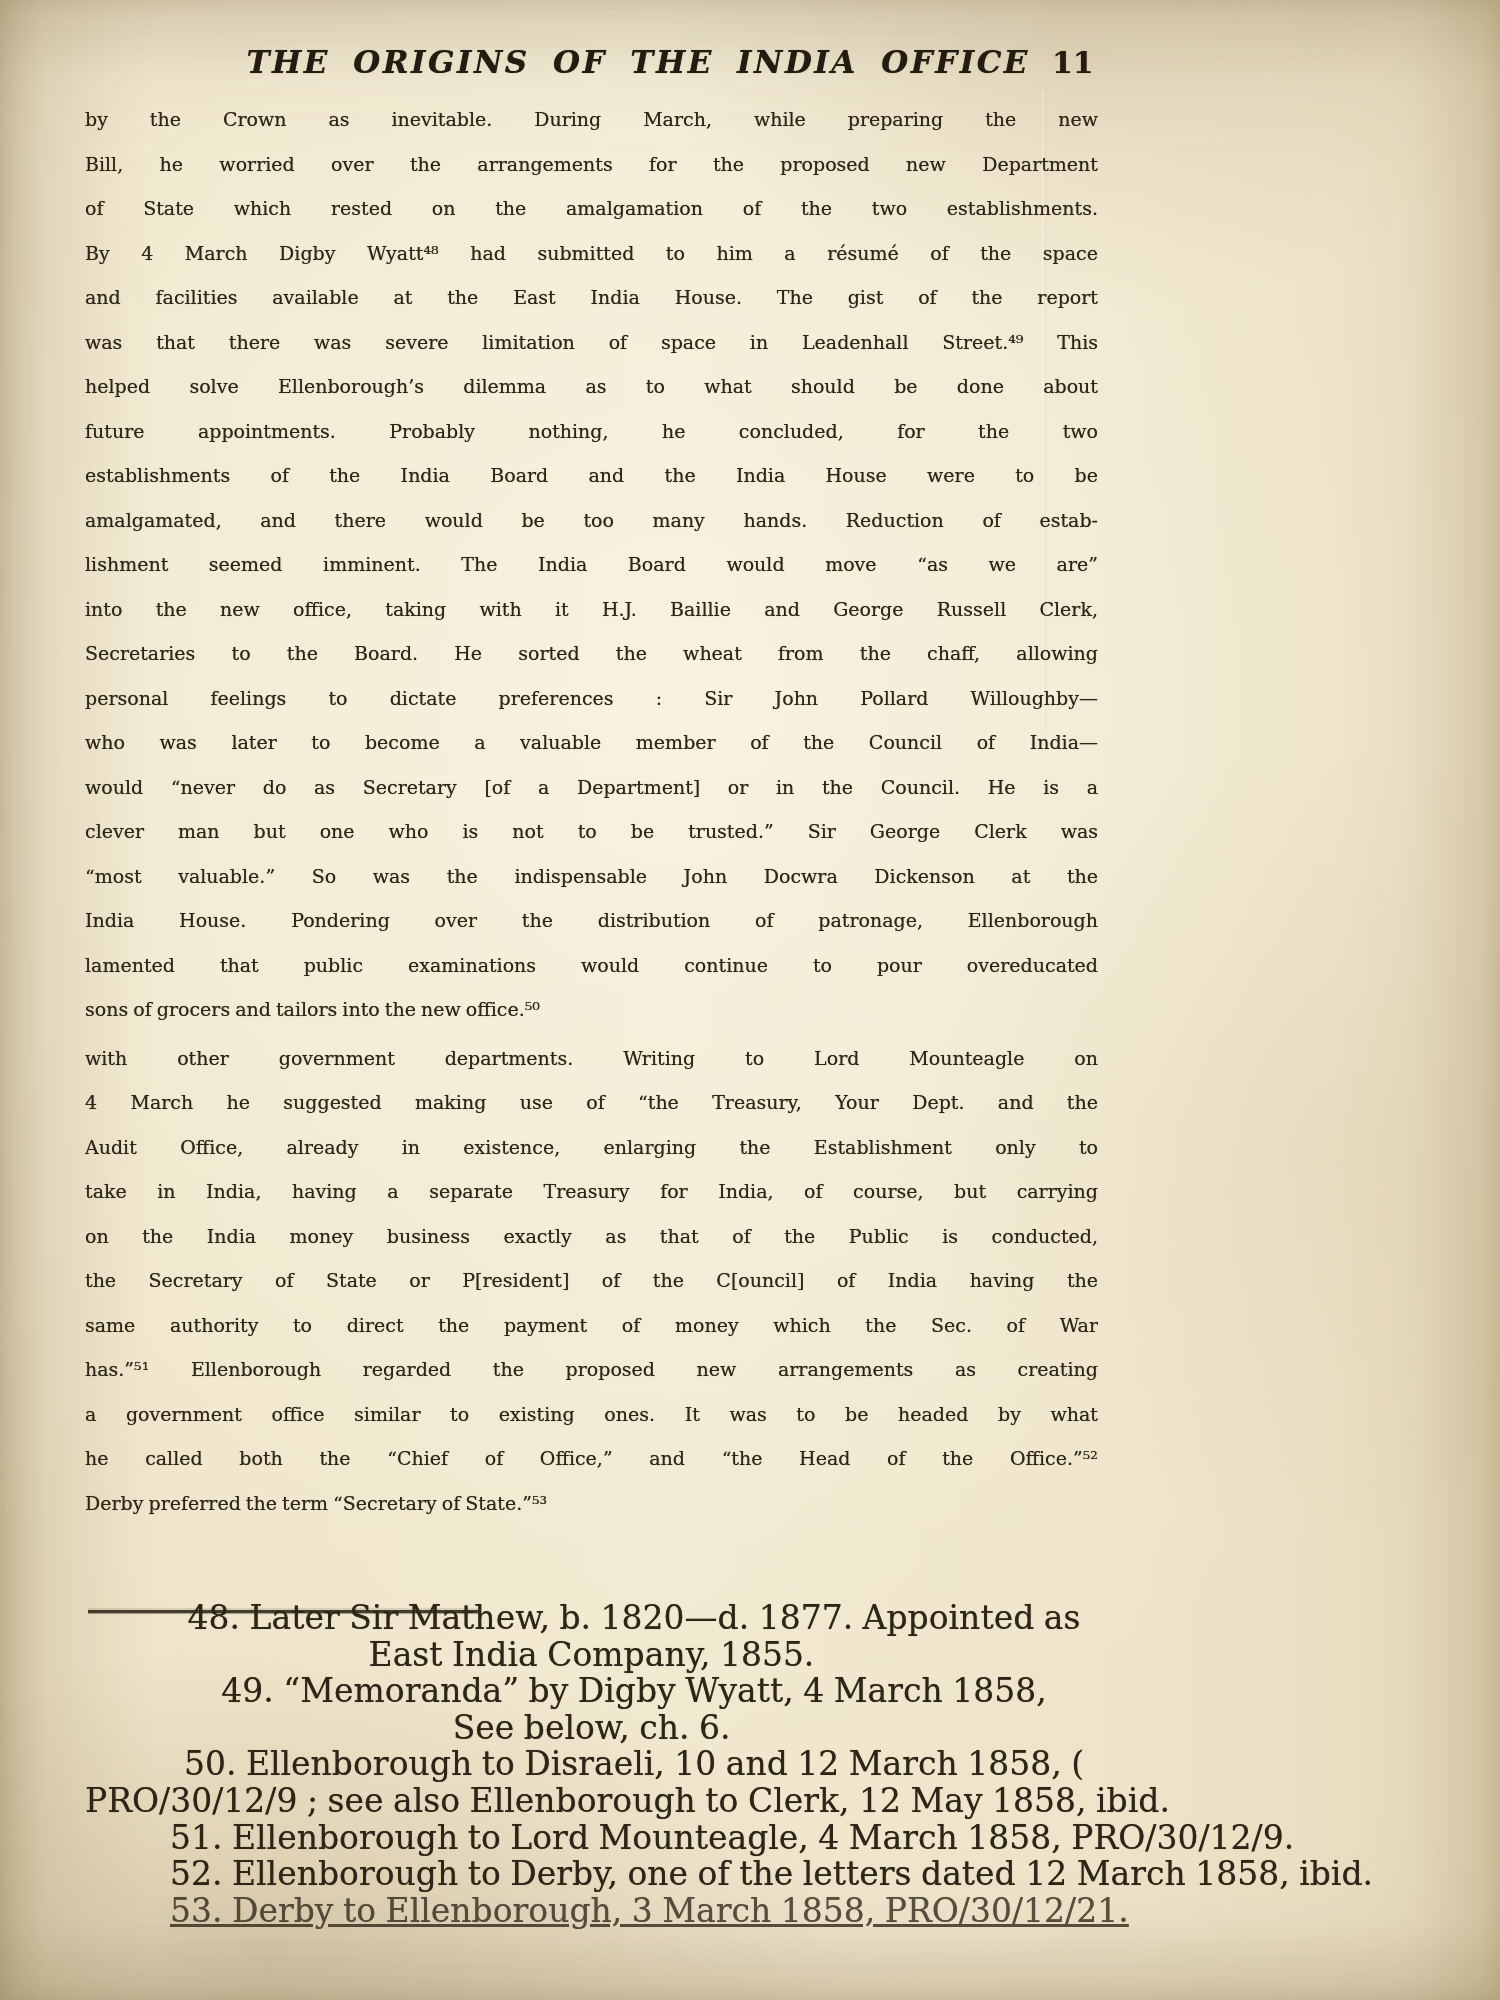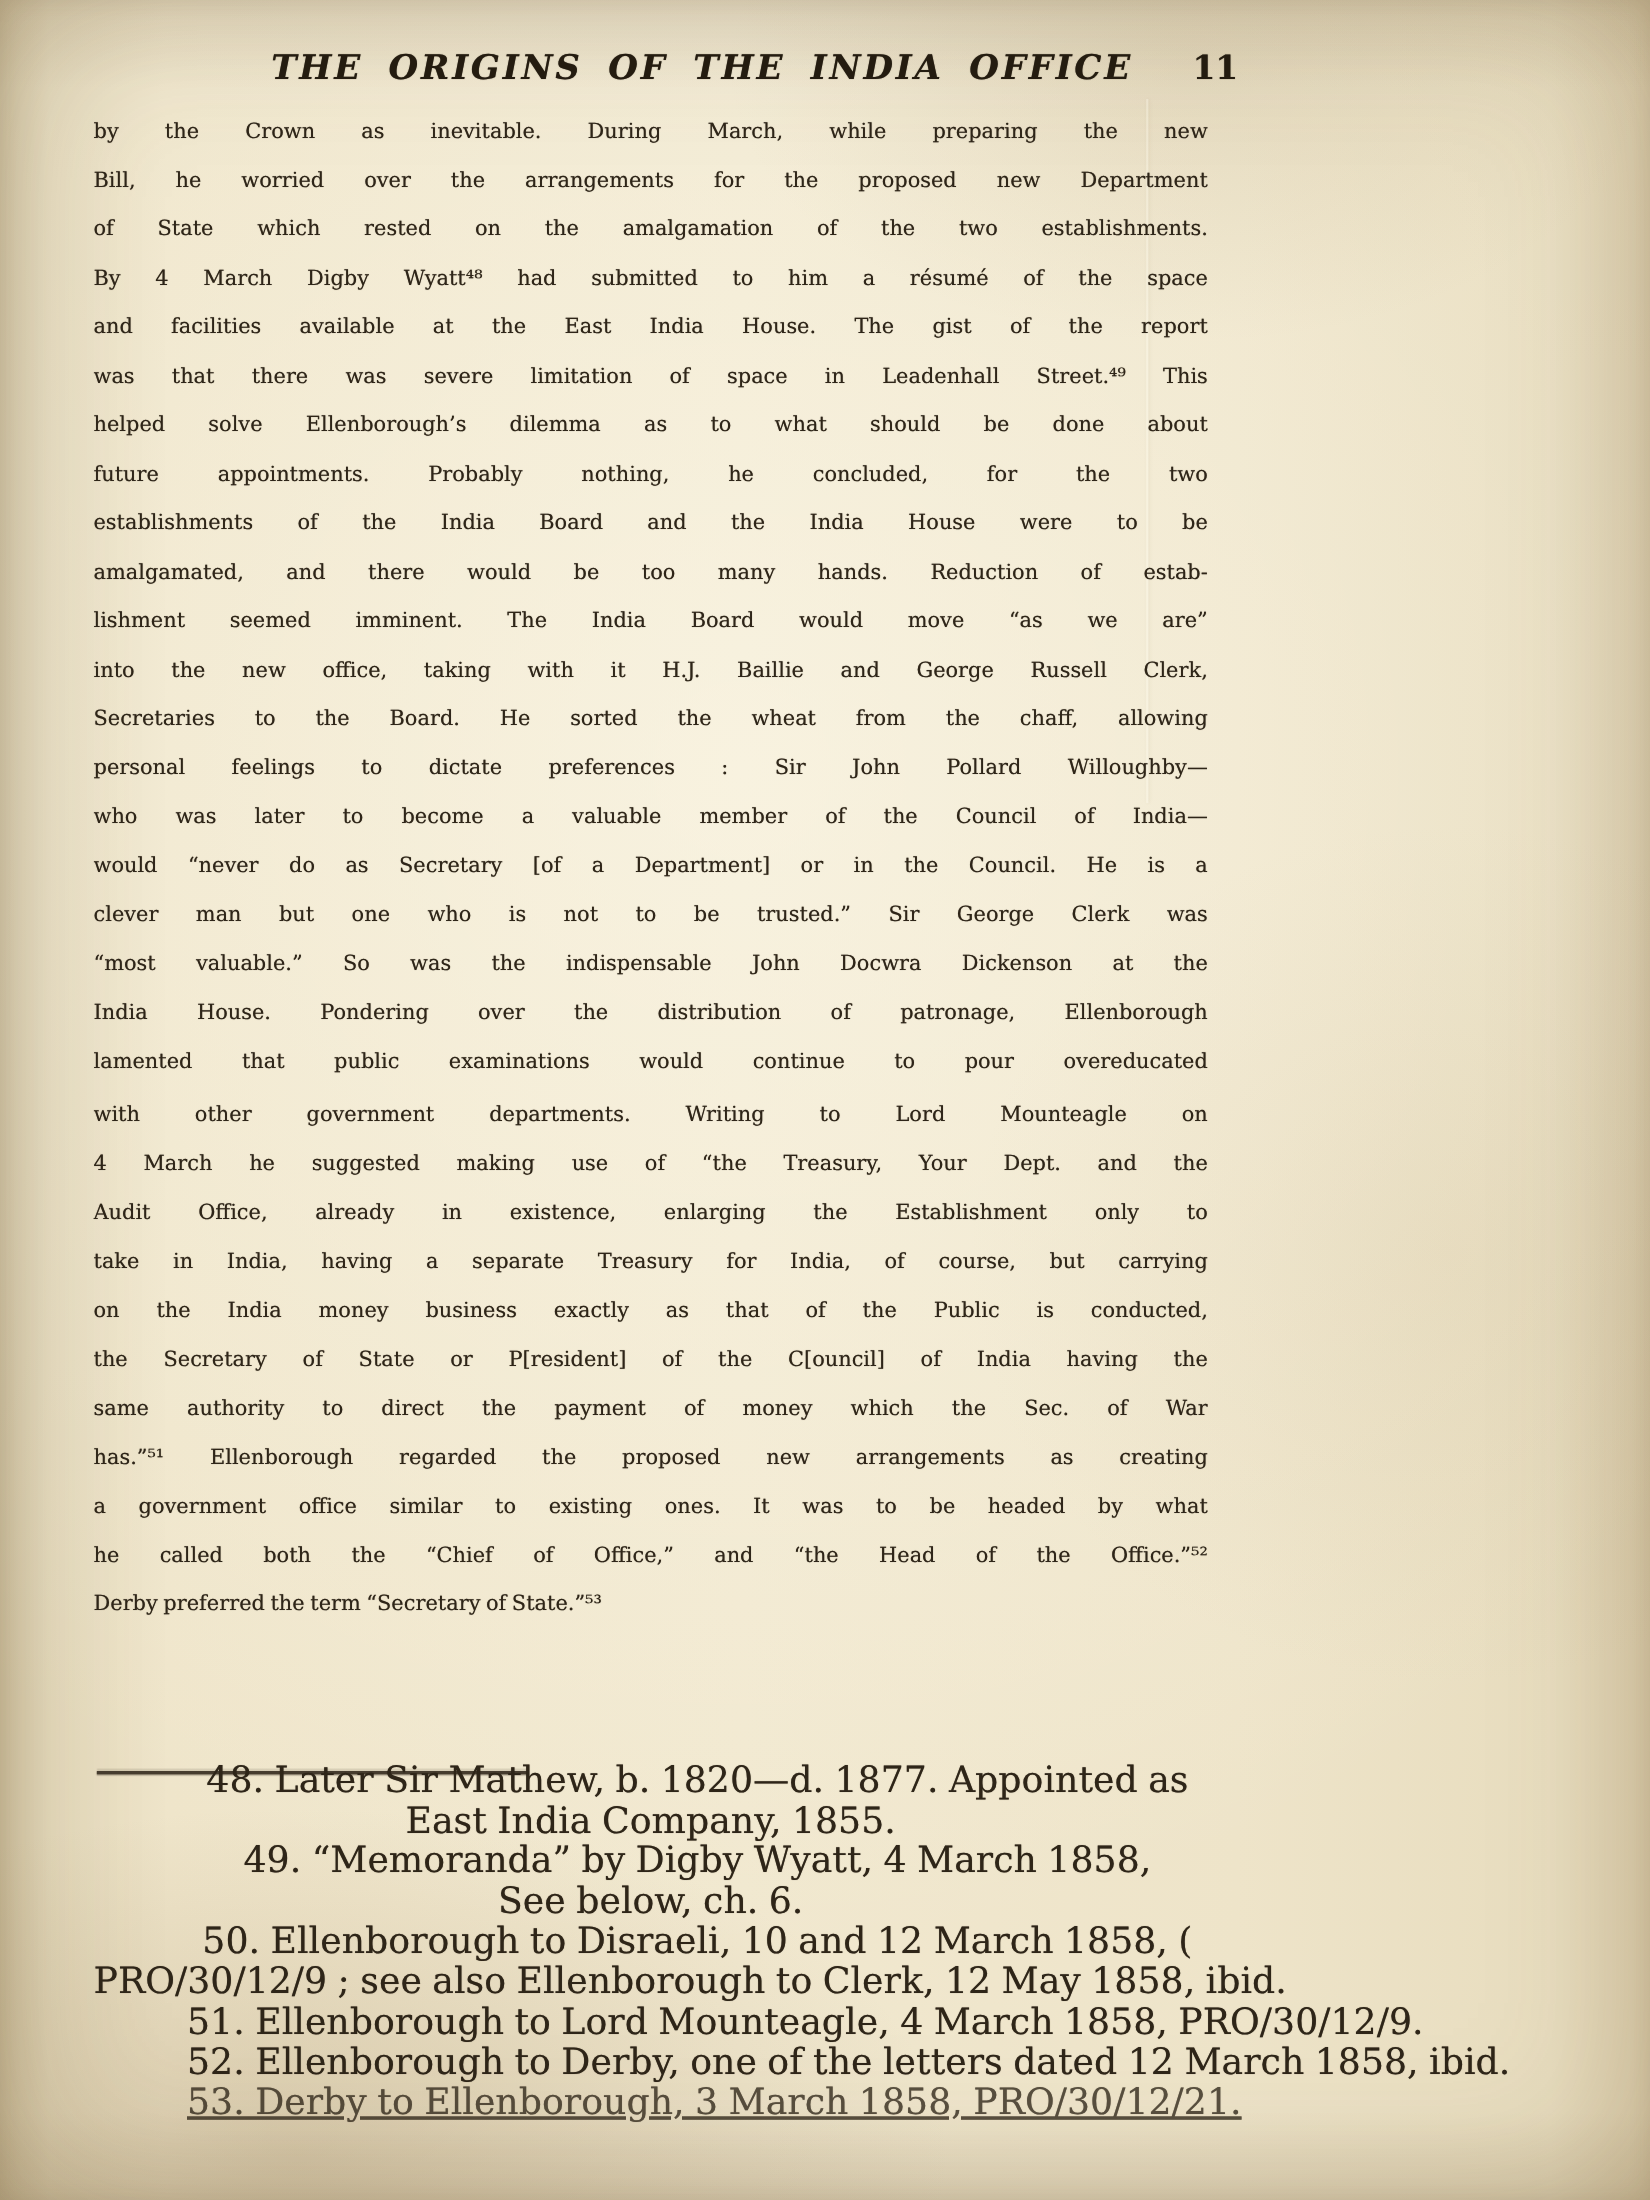--- a/index.html
+++ b/index.html
@@ -28,21 +28,21 @@
   .title {
     position: absolute; top: 44px; left: 85px; width: 945px;
     text-align: right;
     font-size: 31px; font-weight: bold; font-style: italic;
     letter-spacing: 2.5px; word-spacing: 10px;
     color: #241c10;
     text-shadow: 0 0 0.8px rgba(36,28,16,0.7);
     white-space: nowrap;
   }
   .pagenum {
-    position: absolute; top: 45px; left: 1084px;
+    position: absolute; top: 45px; left: 1052px;
     font-size: 30px; font-weight: bold; color: #241c10;
     text-shadow: 0 0 0.8px rgba(36,28,16,0.7);
   }
   .bodytext {
     position: absolute; left: 85px; top: 97px; width: 1013px;
     font-size: 19px;
   }
   .bodytext .para2 { margin-top: 4px; }
   .tline {
     height: 44.5px; line-height: 44.5px;
@@ -95,20 +95,21 @@
         <div class="tline just">lishment seemed imminent. The India Board would move “as we are”</div>
         <div class="tline just">into the new office, taking with it H.J. Baillie and George Russell Clerk,</div>
         <div class="tline just">Secretaries to the Board. He sorted the wheat from the chaff, allowing</div>
         <div class="tline just">personal feelings to dictate preferences : Sir John Pollard Willoughby—</div>
         <div class="tline just">who was later to become a valuable member of the Council of India—</div>
         <div class="tline just">would “never do as Secretary [of a Department] or in the Council. He is a</div>
         <div class="tline just">clever man but one who is not to be trusted.” Sir George Clerk was</div>
         <div class="tline just">“most valuable.” So was the indispensable John Docwra Dickenson at the</div>
         <div class="tline just">India House. Pondering over the distribution of patronage, Ellenborough</div>
         <div class="tline just">lamented that public examinations would continue to pour overeducated</div>
+        <div class="tline">sons of grocers and tailors into the new office.⁵⁰</div>
       </div>
     <div class="para para2">
         <div class="tline just">with other government departments. Writing to Lord Mounteagle on</div>
         <div class="tline just">4 March he suggested making use of “the Treasury, Your Dept. and the</div>
         <div class="tline just">Audit Office, already in existence, enlarging the Establishment only to</div>
         <div class="tline just">take in India, having a separate Treasury for India, of course, but carrying</div>
         <div class="tline just">on the India money business exactly as that of the Public is conducted,</div>
         <div class="tline just">the Secretary of State or P[resident] of the C[ouncil] of India having the</div>
         <div class="tline just">same authority to direct the payment of money which the Sec. of War</div>
         <div class="tline just">has.”⁵¹ Ellenborough regarded the proposed new arrangements as creating</div>

